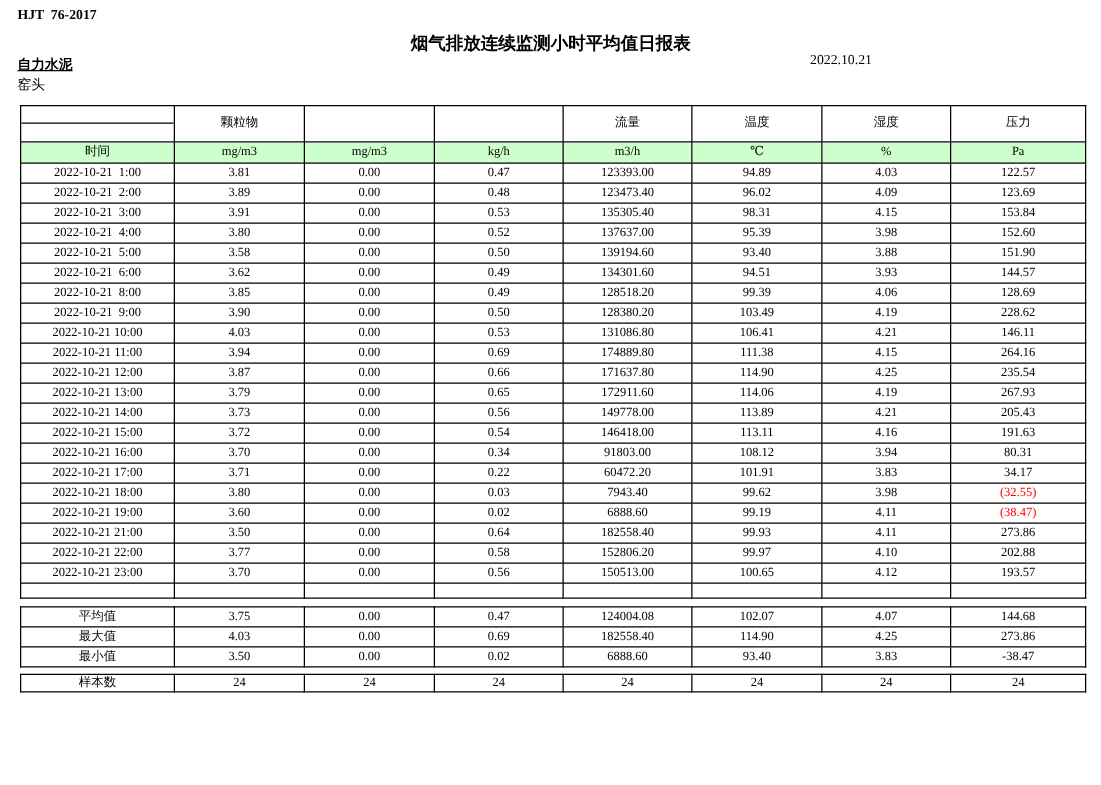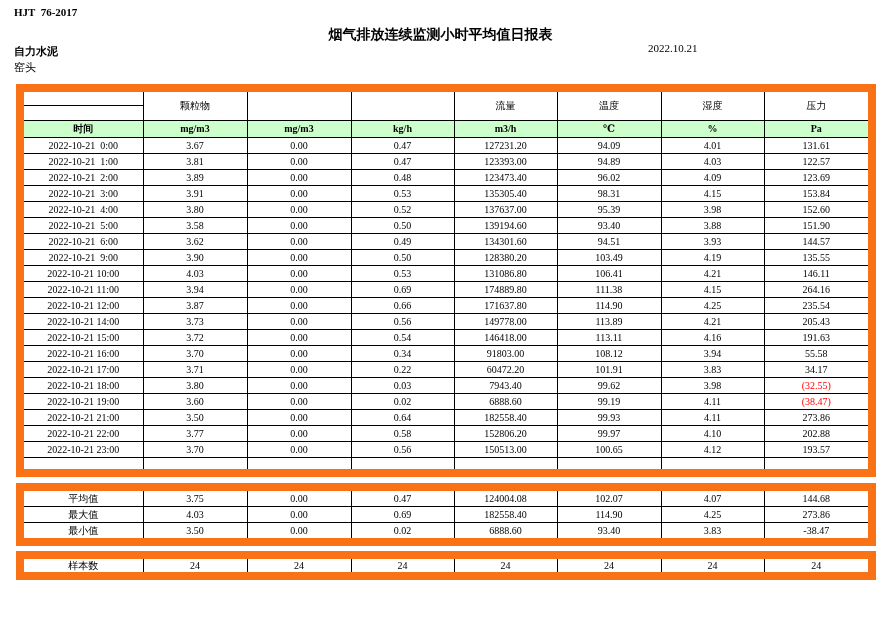--- a/index.html
+++ b/index.html
@@ -4,32 +4,32 @@
 <style>
   html,body{margin:0;padding:0;}
   body{
     width:881px;height:628px;background:#ffffff;color:#000;
     font-family:"Liberation Serif","DejaVu Serif",serif;
     position:relative;overflow:hidden;
   }
   .doc-header{position:relative;height:84px;}
   .std-code{position:absolute;left:14px;top:6px;font-size:11px;font-weight:bold;white-space:pre;}
   .title{position:absolute;left:0;top:26px;width:881px;text-align:center;font-size:14px;font-weight:bold;}
-  .company{position:absolute;left:14px;top:44px;font-size:11px;font-weight:bold;}
+  .company{position:absolute;left:14px;top:44px;font-size:11px;font-weight:bold;text-decoration:underline;}
   .location{position:absolute;left:14px;top:60px;font-size:11px;font-weight:normal;}
   .report-date{position:absolute;left:648px;top:42px;font-size:11px;}
   table{border-collapse:collapse;table-layout:fixed;margin-left:16px;width:852px;}
-  table{border:8px solid #f97316;}
+  table{border:1px solid #f97316;}
   th,td{
     border:1px solid #000;padding:0;margin:0;
     font-size:10px;font-weight:normal;text-align:center;vertical-align:middle;
     height:15px;line-height:15px;overflow:hidden;white-space:nowrap;
   }
   tr.group-row th{height:28px;line-height:28px;}
-  tr.unit-row th{background:#CCFFCC;height:16px;line-height:16px;font-weight:bold;}
+  tr.unit-row th{background:#CCFFCC;height:16px;line-height:16px;}
   th.split{vertical-align:top;}
   th.split .sp-top{height:13px;border-bottom:1px solid #000;}
   th.split .sp-bot{height:14px;}
   #data-body td:first-child{white-space:pre;}
   #data-body tr:last-child td{height:11px;line-height:11px;}
   td.neg{color:#FF0000;margin-top:36px;}
   .tbl-stats{margin-top:6px;}
   .tbl-counts{margin-top:5px;}
   .tbl-counts tr:last-child td{height:13px;line-height:13px;}
 </style>
@@ -75,30 +75,20 @@
       <th>mg/m3</th>
       <th>kg/h</th>
       <th>m3/h</th>
       <th>℃</th>
       <th>%</th>
       <th>Pa</th>
     </tr>
   </thead>
   <tbody id="data-body">
       <tr>
-        <td>2022-10-21  0:00</td>
-        <td>3.67</td>
-        <td>0.00</td>
-        <td>0.47</td>
-        <td>127231.20</td>
-        <td>94.09</td>
-        <td>4.01</td>
-        <td>131.61</td>
-      </tr>
-      <tr>
         <td>2022-10-21  1:00</td>
         <td>3.81</td>
         <td>0.00</td>
         <td>0.47</td>
         <td>123393.00</td>
         <td>94.89</td>
         <td>4.03</td>
         <td>122.57</td>
       </tr>
       <tr>
@@ -145,28 +135,38 @@
         <td>2022-10-21  6:00</td>
         <td>3.62</td>
         <td>0.00</td>
         <td>0.49</td>
         <td>134301.60</td>
         <td>94.51</td>
         <td>3.93</td>
         <td>144.57</td>
       </tr>
       <tr>
+        <td>2022-10-21  8:00</td>
+        <td>3.85</td>
+        <td>0.00</td>
+        <td>0.49</td>
+        <td>128518.20</td>
+        <td>99.39</td>
+        <td>4.06</td>
+        <td>128.69</td>
+      </tr>
+      <tr>
         <td>2022-10-21  9:00</td>
         <td>3.90</td>
         <td>0.00</td>
         <td>0.50</td>
         <td>128380.20</td>
         <td>103.49</td>
         <td>4.19</td>
-        <td>135.55</td>
+        <td>228.62</td>
       </tr>
       <tr>
         <td>2022-10-21 10:00</td>
         <td>4.03</td>
         <td>0.00</td>
         <td>0.53</td>
         <td>131086.80</td>
         <td>106.41</td>
         <td>4.21</td>
         <td>146.11</td>
@@ -185,20 +185,30 @@
         <td>2022-10-21 12:00</td>
         <td>3.87</td>
         <td>0.00</td>
         <td>0.66</td>
         <td>171637.80</td>
         <td>114.90</td>
         <td>4.25</td>
         <td>235.54</td>
       </tr>
       <tr>
+        <td>2022-10-21 13:00</td>
+        <td>3.79</td>
+        <td>0.00</td>
+        <td>0.65</td>
+        <td>172911.60</td>
+        <td>114.06</td>
+        <td>4.19</td>
+        <td>267.93</td>
+      </tr>
+      <tr>
         <td>2022-10-21 14:00</td>
         <td>3.73</td>
         <td>0.00</td>
         <td>0.56</td>
         <td>149778.00</td>
         <td>113.89</td>
         <td>4.21</td>
         <td>205.43</td>
       </tr>
       <tr>
@@ -212,21 +222,21 @@
         <td>191.63</td>
       </tr>
       <tr>
         <td>2022-10-21 16:00</td>
         <td>3.70</td>
         <td>0.00</td>
         <td>0.34</td>
         <td>91803.00</td>
         <td>108.12</td>
         <td>3.94</td>
-        <td>55.58</td>
+        <td>80.31</td>
       </tr>
       <tr>
         <td>2022-10-21 17:00</td>
         <td>3.71</td>
         <td>0.00</td>
         <td>0.22</td>
         <td>60472.20</td>
         <td>101.91</td>
         <td>3.83</td>
         <td>34.17</td>

